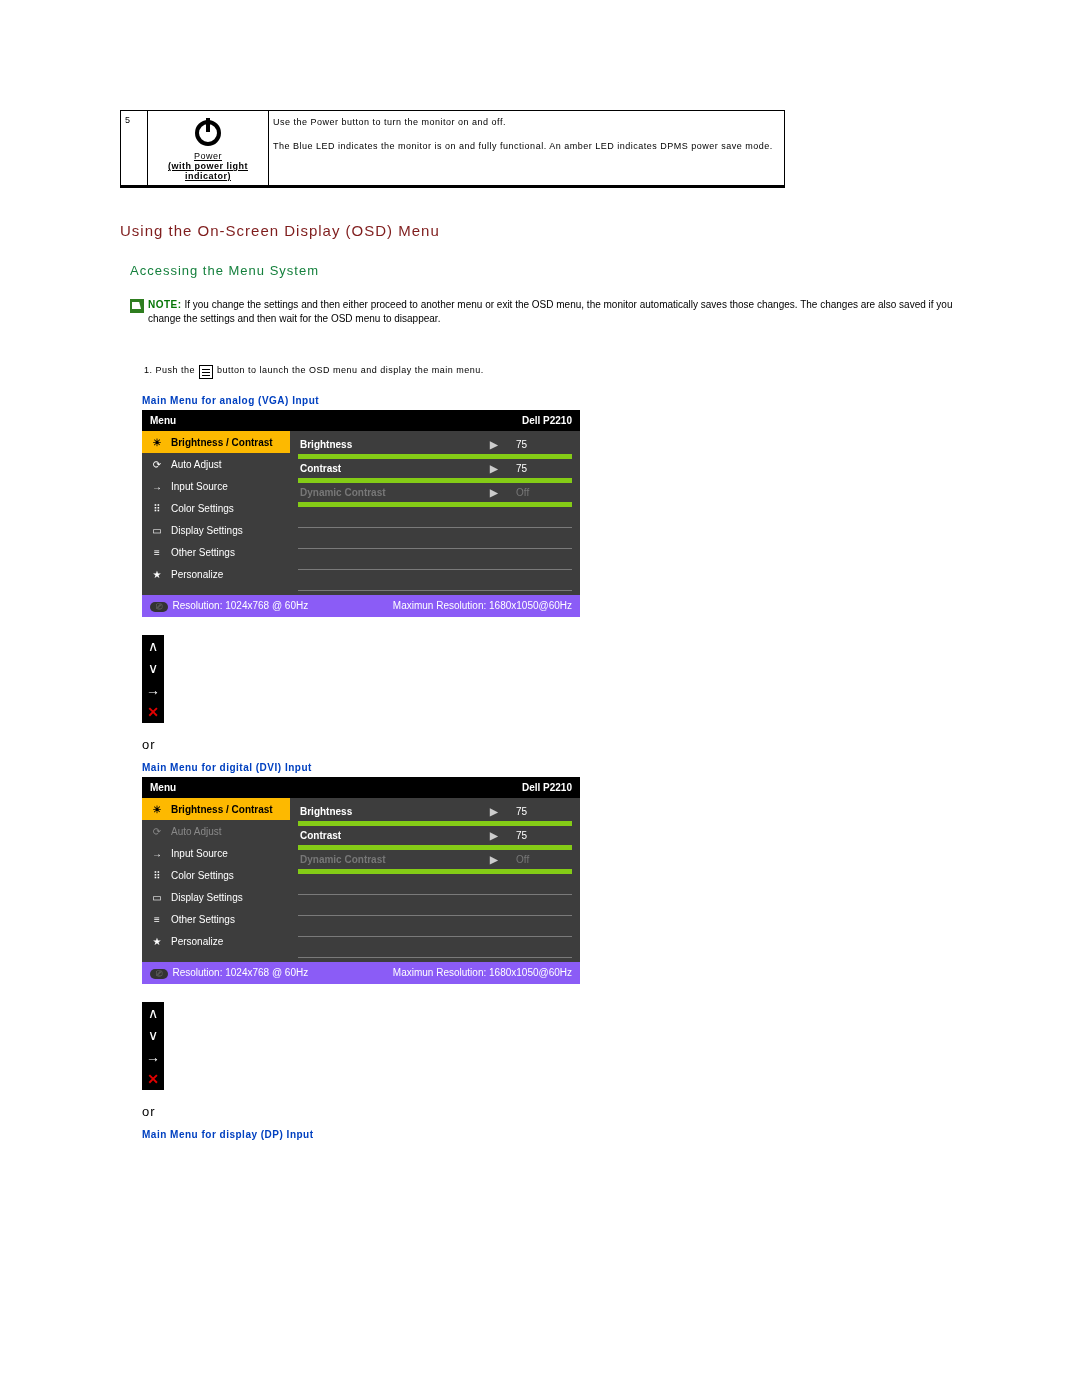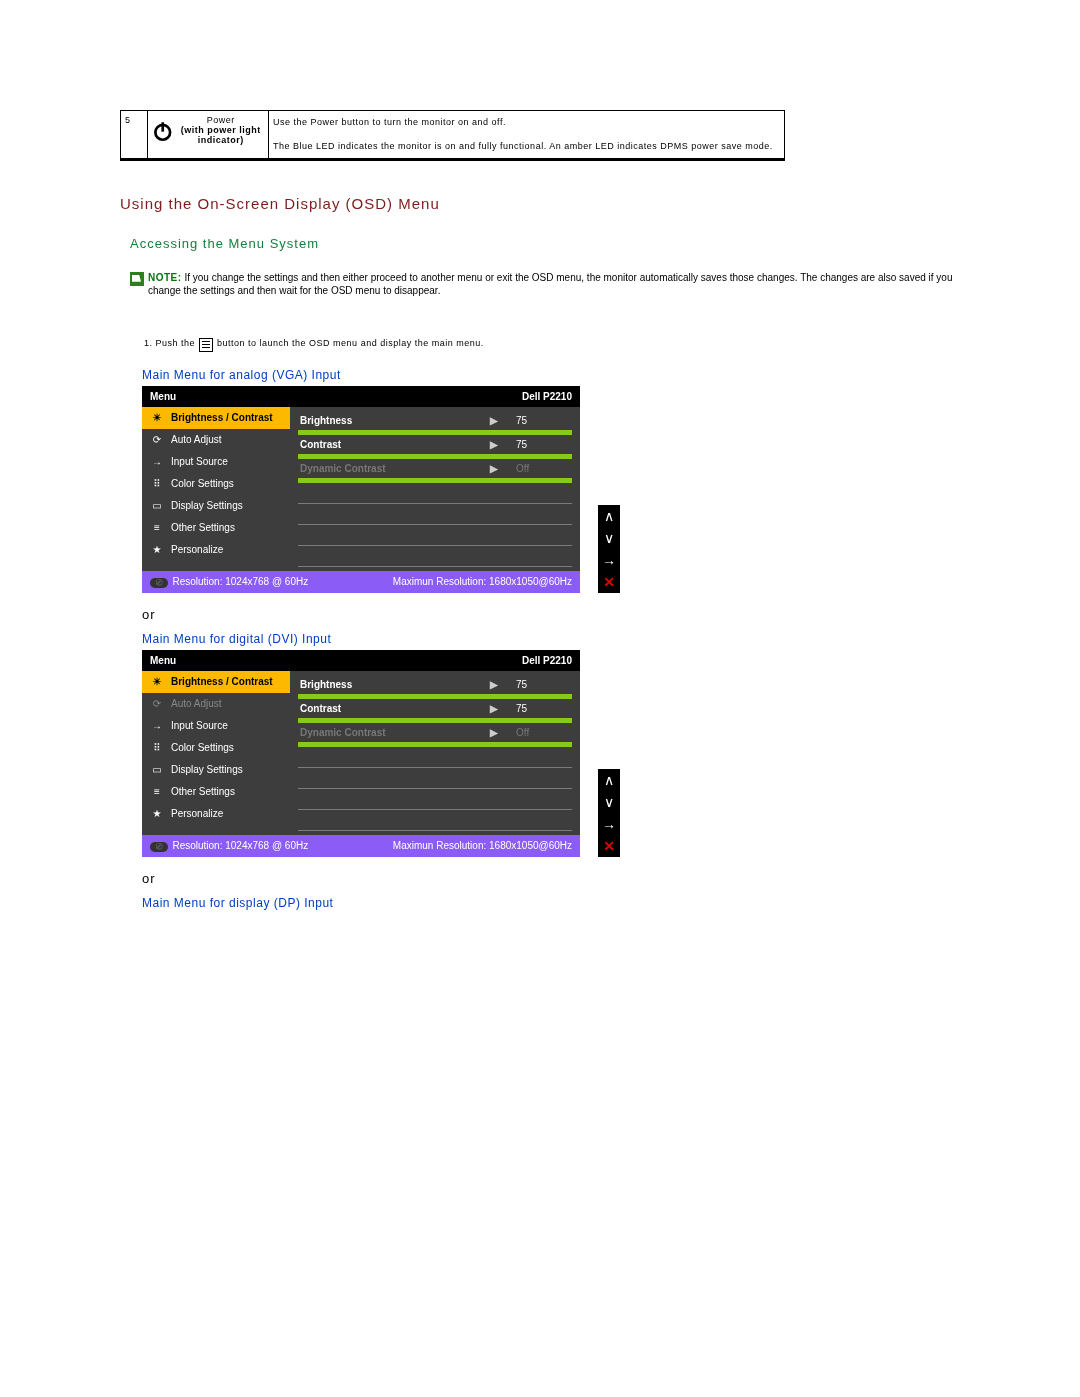--- a/index.html
+++ b/index.html
@@ -20,21 +20,21 @@
   .outer-table td {
     border: 1px solid #000;
     padding: 4px;
     vertical-align: top;
     font-size: 9px;
     letter-spacing: 0.5px;
   }
   .col-num { width: 18px; text-align: left; }
   .col-icon { width: 112px; text-align: center; padding-top: 8px; }
   .col-desc { padding: 8px 6px; line-height: 1.6; }
-  .pwr-icon { display:flex; flex-direction:row; align-items:flex-start; gap:4px; }
+  .pwr-icon { display:flex; flex-direction:column; align-items:center; gap:4px;text-decoration:underline; }
   .pwr-icon svg { display:block; }
   .pwr-caption { font-size: 9px; letter-spacing: 0.5px; text-align:center; }
   .pwr-caption b { font-weight:bold; }
   h2.sec {
     color: #7f1d1d;
     font-size: 15px;
     letter-spacing: 1px;
     font-weight: 400;
     margin: 34px 0 24px 0;
   }
@@ -65,29 +65,29 @@
     margin-top: 40px;
   }
   .step-icon {
     width:14px; height:14px;
     border:1px solid #000; display:flex; flex-direction:column;
     justify-content:center; gap:2px; padding:2px 2px;
     box-sizing:border-box;
   }
   .step-icon span { height:1px; background:#000; display:block; }
   .menu-label {
-    color:#0040c0; font-size:12px; letter-spacing:0.5px; font-weight:normal;
+    color:#0040c0; font-size:10px; letter-spacing:0.5px; font-weight:bold;
     margin: 4px 0 4px 22px;
   }
   .or-label {
     font-size:13px; letter-spacing:1px; margin: 14px 0 10px 22px;
   }
 
   
-  .osd-row { display:flex; align-items:flex-end; gap:18px; margin-left:22px; }
+  .osd-row { display:flex; align-items:flex-start; gap:18px; margin-left:22px;flex-direction:column; }
   .osd {
     width: 438px;
     background: #3d3d3d;
     color:#fff;
     font-family: Arial, sans-serif;
     font-size: 10px;
   }
   .osd-header {
     display:flex; justify-content:space-between; padding:5px 8px;
     background:#000; font-weight:bold;

